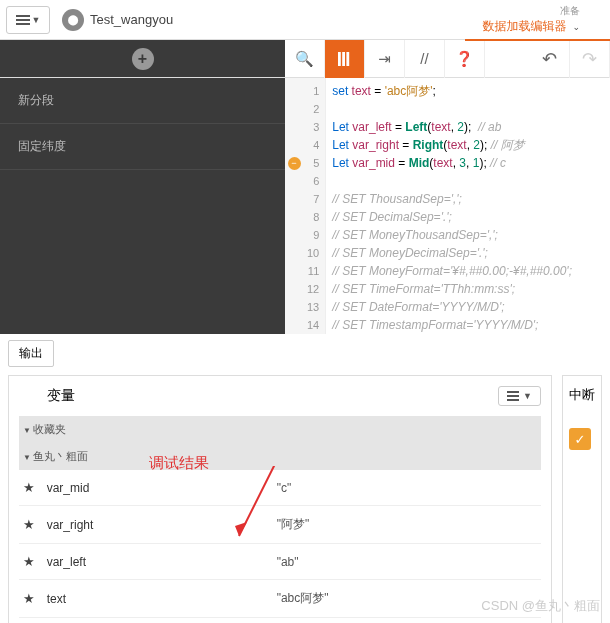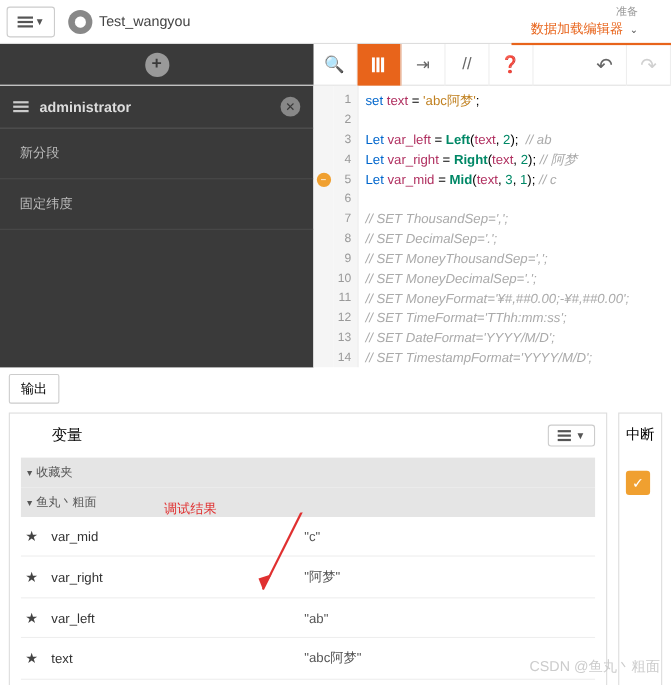--- a/index.html
+++ b/index.html
@@ -50,21 +50,21 @@
 .var-menu { border: 1px solid #ccc; padding: 4px 8px; border-radius: 3px; display: flex; align-items: center; gap: 4px; }
 .section { background: #e5e5e5; padding: 6px 4px; font-size: 11px; color: #555; }
 .section::before { content: '▼'; font-size: 8px; margin-right: 2px; }
 .var-row { display: flex; align-items: center; padding: 10px 4px; border-bottom: 1px solid #eee; font-size: 12px; }
 .star { color: #444; margin-right: 12px; font-size: 13px; }
 .var-name { width: 230px; color: #333; }
 .var-val { color: #555; }
 .break-panel { width: 40px; border: 1px solid #ddd; padding: 10px 6px; }
 .break-title { font-size: 13px; }
 .check { width: 22px; height: 22px; background: #f0a030; border-radius: 3px; margin-top: 24px; display: flex; align-items: center; justify-content: center; color: #fff; font-size: 13px; }
-.annotation { position: absolute; color: #e03030; font-size: 12px; left: 140px; top: 78px; pointer-events: none; }
+.annotation { position: absolute; color: #e03030; font-size: 15px; left: 140px; top: 78px; pointer-events: none; }
 .arrow-svg { position: absolute; left: 40px; top: 90px; pointer-events: none; }
 .watermark { position: absolute; bottom: 8px; right: 10px; color: #ccc; font-size: 13px; }
 </style>
 </head>
 <body>
 
 <div class="topbar">
   <div class="menu-btn">
     <span class="hamburger"></span>
     <span class="chevron">▼</span>
@@ -108,25 +108,20 @@
         <span>↶</span>
       </div>
     <div class="tb-btn undo-btn">
         <span style="opacity:.3">↷</span>
       </div>
   </div>
 </div>
 
 <div class="main">
   <div class="sidebar">
-    <div class="sb-header">
-      <span class="hamburger"></span>
-      <span class="sb-title">administrator</span>
-      <span class="sb-close">✕</span>
-    </div>
     <div class="sb-item">新分段</div>
     <div class="sb-item">固定纬度</div>
   </div>
   <div class="editor">
     <div class="marker-col" id="markers">
         <div></div>
         <div></div>
         <div></div>
         <div></div>
         <div>

